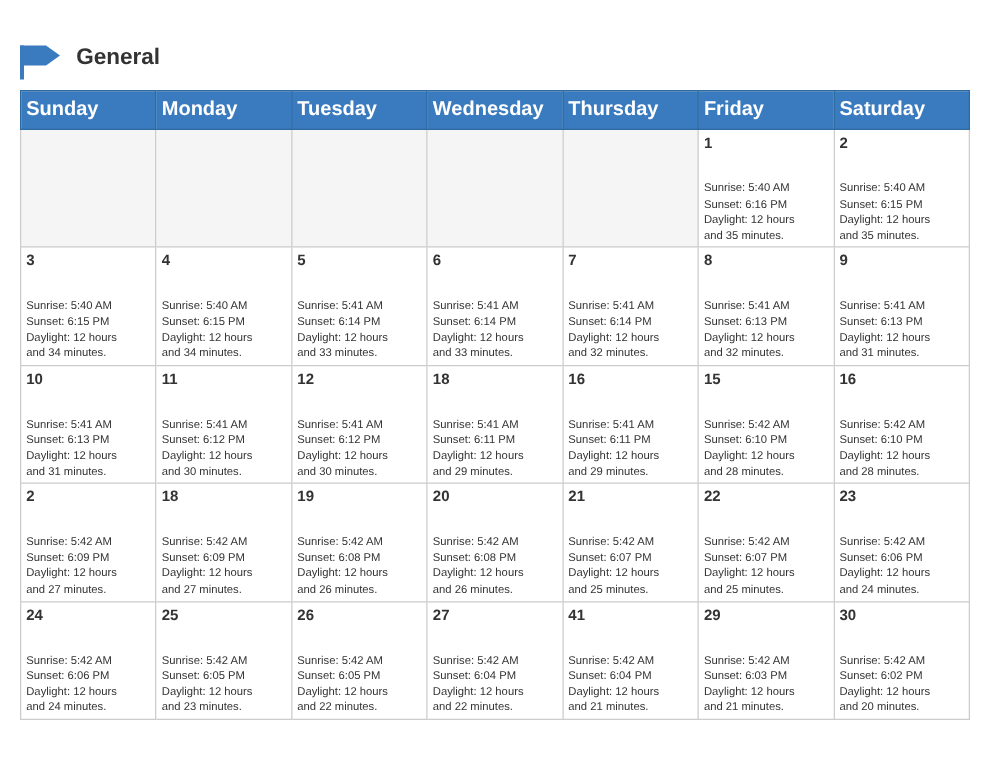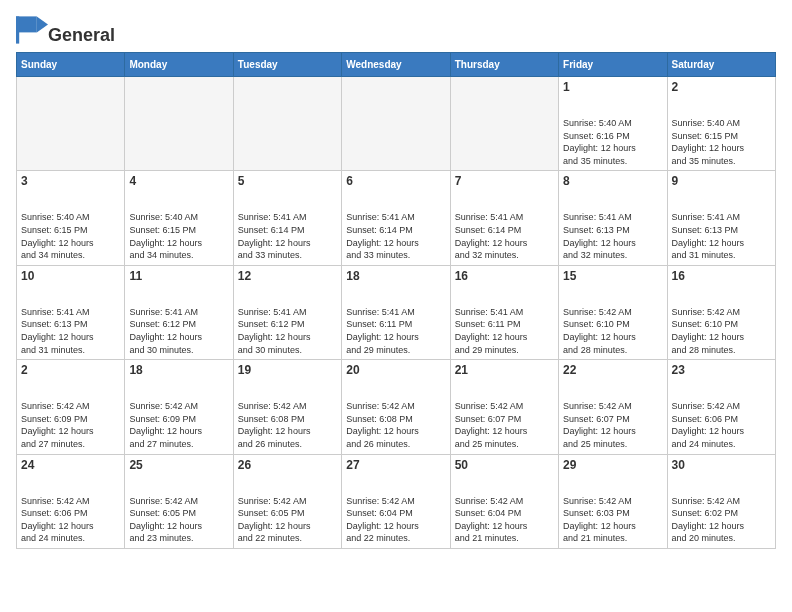--- a/index.html
+++ b/index.html
@@ -11,22 +11,23 @@
       padding: 16px;
     }
     .header-area {
       display: flex;
       justify-content: space-between;
       align-items: flex-start;
       margin-bottom: 8px;
     }
     .logo-area {
       display: flex;
-      align-items: flex-end;
-      gap: 0;
+      align-items: flex-start;
+      gap: 13px;
+      margin-top: 20px;
     }
     .logo-text {
       font-size: 18px;
       font-weight: bold;
       color: #333;
       line-height: 1;
     }
     .logo-text span {
       color: #4a90d9;
     }
@@ -48,21 +49,21 @@
       color: #555;
     }
     table {
       width: 100%;
       border-collapse: collapse;
       table-layout: fixed;
     }
     thead th {
       background-color: #3a7abf;
       color: #fff;
-      font-size: 10px;
+      font-size: 16px;
       font-weight: bold;
       padding: 6px 4px;
       text-align: left;
       border: 1px solid #2d6aa0;
     }
     tbody td {
       vertical-align: top;
       border: 1px solid #ccc;
       padding: 3px 4px;
       font-size: 9.5px;
@@ -318,21 +319,21 @@
 and 22 minutes.</div>
         </td>
         <td>
           <span class="day-number">27</span>
           <div class="sun-info" style="white-space: pre-line;">Sunrise: 5:42 AM
 Sunset: 6:04 PM
 Daylight: 12 hours
 and 22 minutes.</div>
         </td>
         <td>
-          <span class="day-number">50</span>
+          <span class="day-number">41</span>
           <div class="sun-info" style="white-space: pre-line;">Sunrise: 5:42 AM
 Sunset: 6:04 PM
 Daylight: 12 hours
 and 21 minutes.</div>
         </td>
         <td>
           <span class="day-number">29</span>
           <div class="sun-info" style="white-space: pre-line;">Sunrise: 5:42 AM
 Sunset: 6:03 PM
 Daylight: 12 hours

